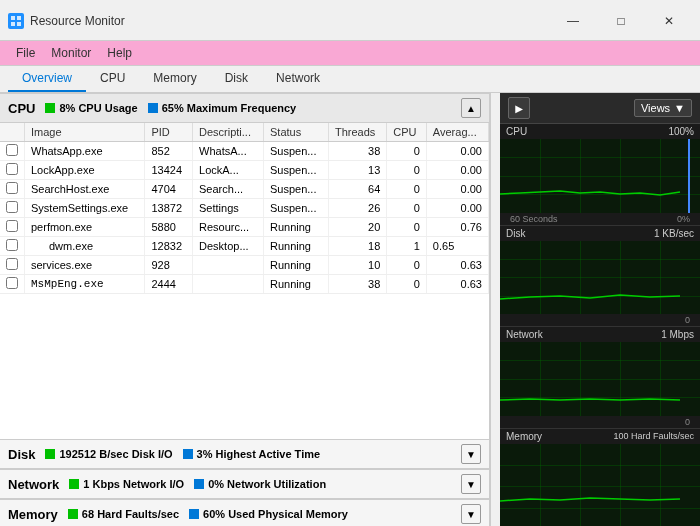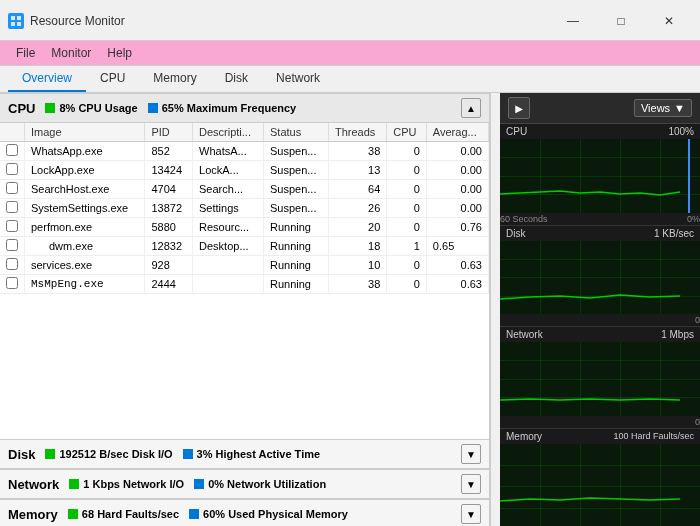--- a/index.html
+++ b/index.html
@@ -226,21 +226,21 @@
     }
     .graph-canvas {
       flex: 1;
       background: #0a1a0a;
       position: relative;
       overflow: hidden;
     }
     .graph-bottom-row {
       display: flex;
       justify-content: space-between;
-      padding: 1px 0;
+      padding: 1px 10px;
       color: #888;
       font-size: 9px;
       background: #1a1a1a;
     }
 
     
     .graph-grid {
       position: absolute;
       top: 0; left: 0; right: 0; bottom: 0;
     }

